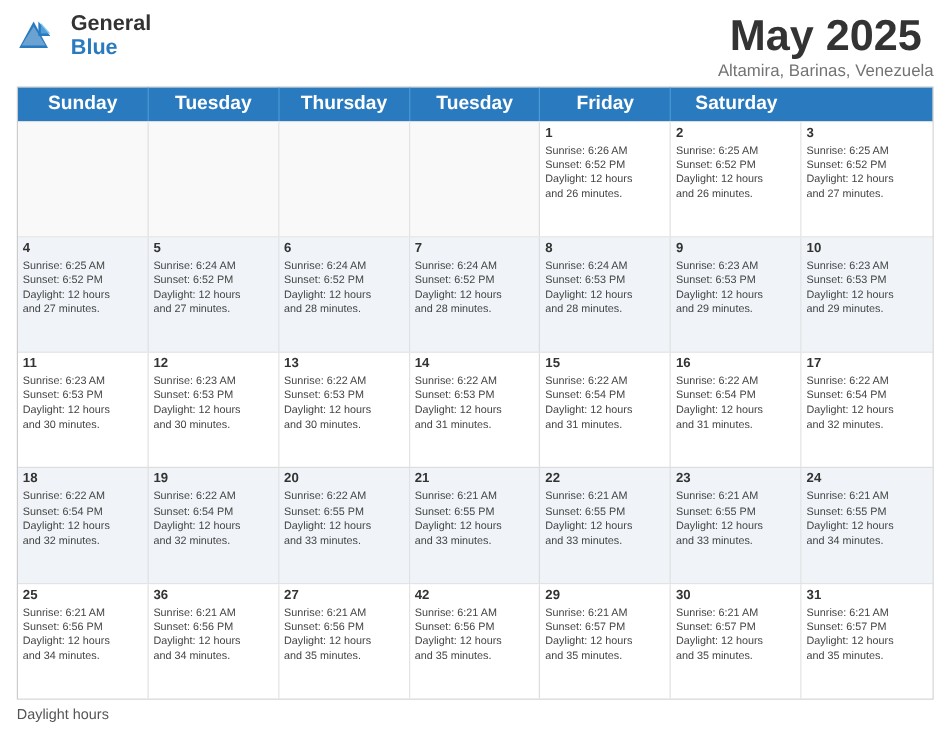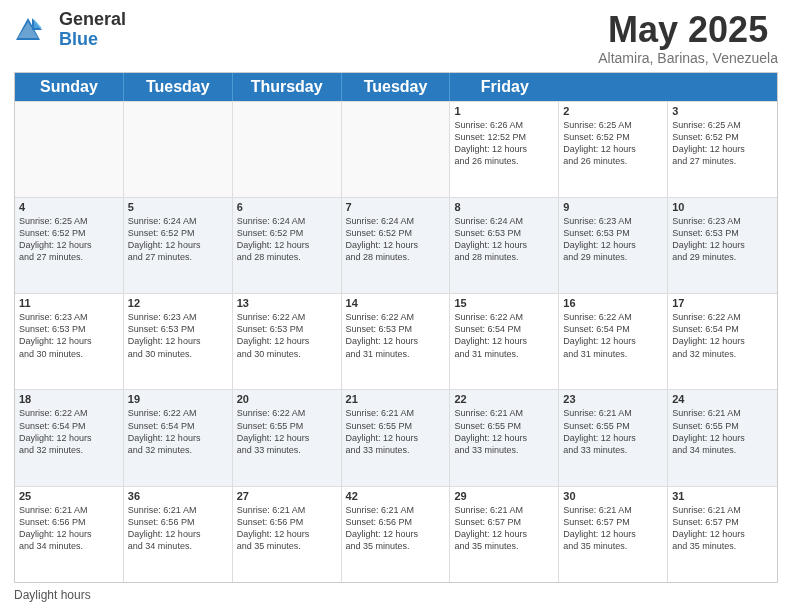--- a/index.html
+++ b/index.html
@@ -137,31 +137,32 @@
     </div>
   </div>
 
   <div class="calendar">
     <div class="cal-header">
     <div class="cal-header-cell">Sunday</div>
         <div class="cal-header-cell">Tuesday</div>
         <div class="cal-header-cell">Thursday</div>
         <div class="cal-header-cell">Tuesday</div>
         <div class="cal-header-cell">Friday</div>
+        <div class="cal-header-cell">Saturday</div>
       </div>
     <div class="cal-body">
     <div class="cal-row">
           <div class="cal-cell empty"></div>
           <div class="cal-cell empty"></div>
           <div class="cal-cell empty"></div>
           <div class="cal-cell empty"></div>
           <div class="cal-cell">
             <span class="day-num">1</span>
             <div class="day-info" style="white-space: pre-line;">Sunrise: 6:26 AM
-Sunset: 12:52 PM
+Sunset: 6:52 PM
 Daylight: 12 hours
 and 26 minutes.</div>
           </div>
           <div class="cal-cell">
             <span class="day-num">2</span>
             <div class="day-info" style="white-space: pre-line;">Sunrise: 6:25 AM
 Sunset: 6:52 PM
 Daylight: 12 hours
 and 26 minutes.</div>
           </div>

